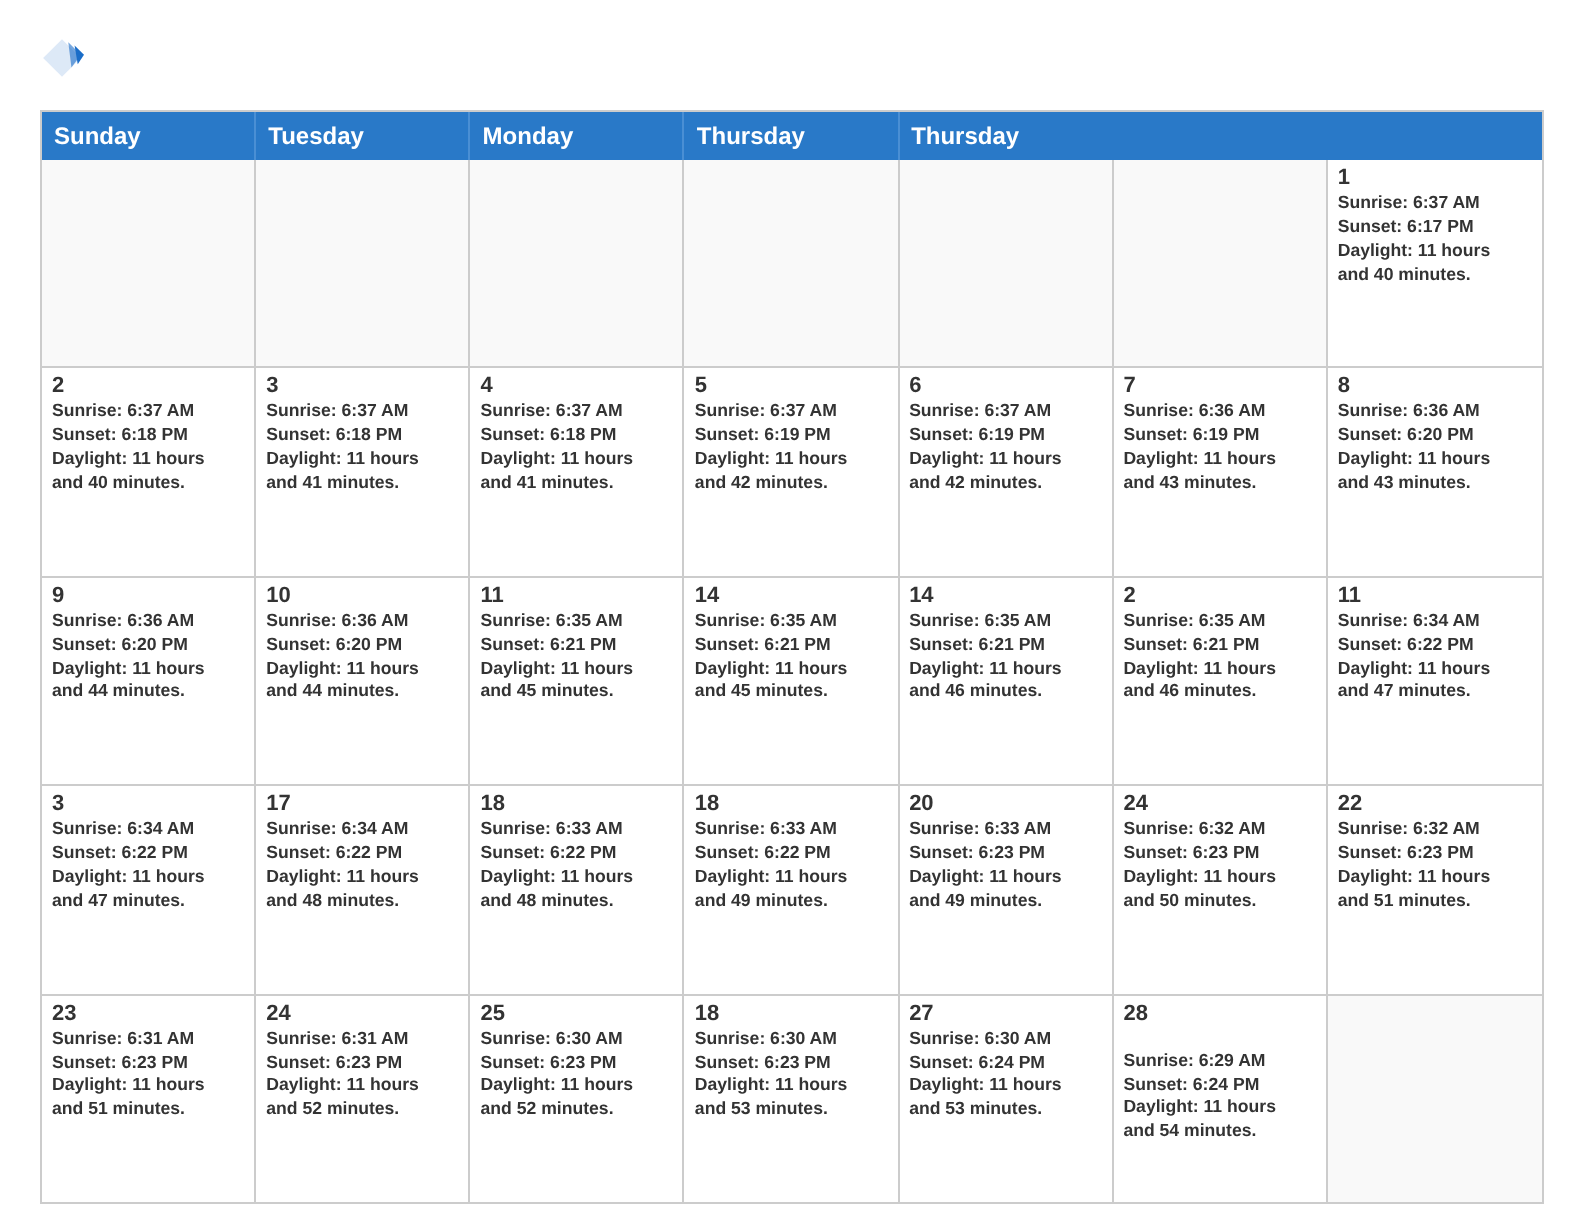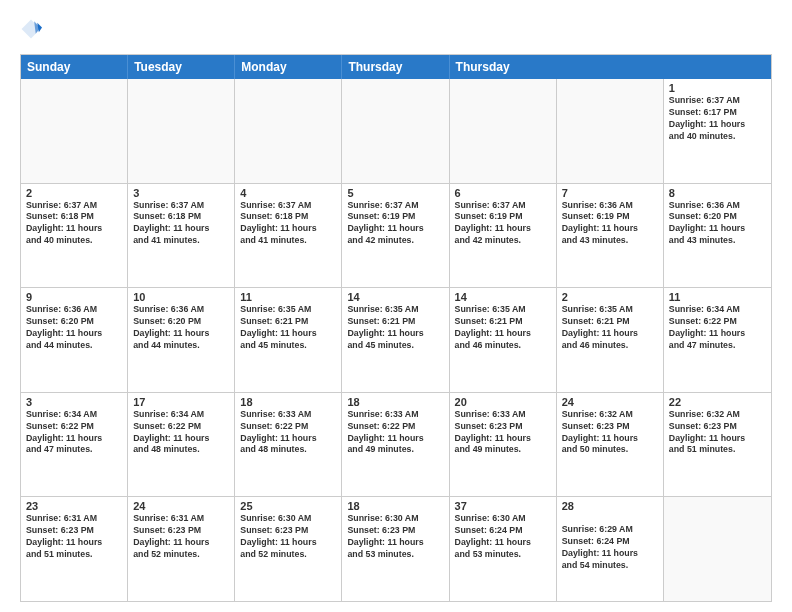--- a/index.html
+++ b/index.html
@@ -335,21 +335,21 @@
 and 52 minutes.</div>
           </div>
           <div class="cal-cell">
             <span class="day-num">18</span>
             <div class="cell-info" style="white-space: pre-line;">Sunrise: 6:30 AM
 Sunset: 6:23 PM
 Daylight: 11 hours
 and 53 minutes.</div>
           </div>
           <div class="cal-cell">
-            <span class="day-num">37</span>
+            <span class="day-num">27</span>
             <div class="cell-info" style="white-space: pre-line;">Sunrise: 6:30 AM
 Sunset: 6:24 PM
 Daylight: 11 hours
 and 53 minutes.</div>
           </div>
           <div class="cal-cell">
             <span class="day-num">28</span>
             <div class="cell-info" style="white-space: pre-line; margin-top: 12px;">Sunrise: 6:29 AM
 Sunset: 6:24 PM
 Daylight: 11 hours

